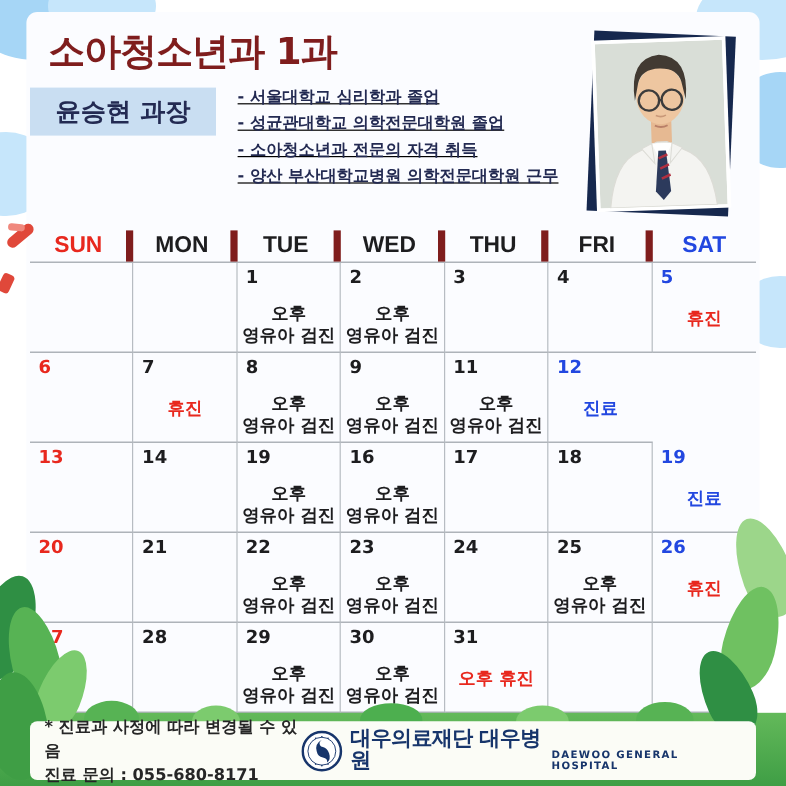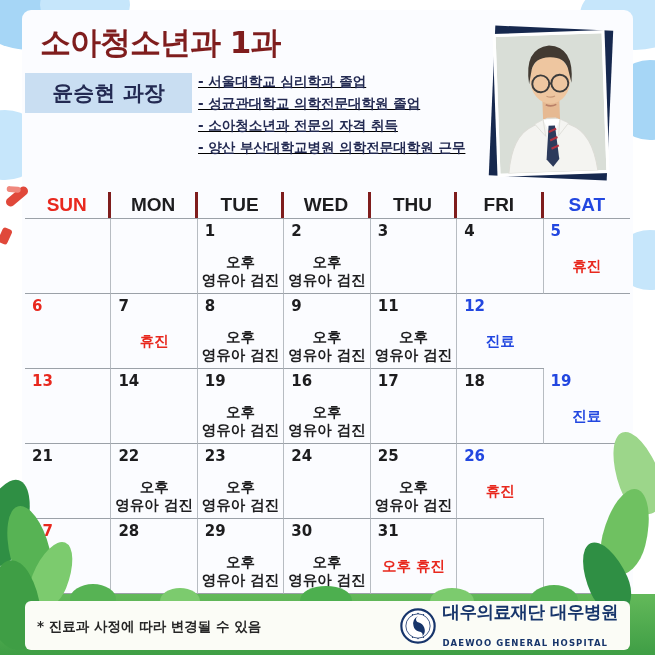--- a/index.html
+++ b/index.html
@@ -13,48 +13,48 @@
   .cloud.light{background:#c6e6fb;}
   .deco-dragonfly{position:absolute;left:4px;top:192px;width:26px;height:9px;background:#e0483a;border-radius:6px;transform:rotate(-40deg);z-index:2;}
   .deco-dragonfly:after{content:"";position:absolute;left:8px;top:-6px;width:14px;height:6px;background:#f0887d;border-radius:6px;transform:rotate(45deg);}
   .deco-red-dot{position:absolute;left:0px;top:228px;width:10px;height:16px;background:#e0483a;border-radius:3px;transform:rotate(25deg);z-index:2;}
   .green-band{position:absolute;left:0;top:594px;width:655px;height:61px;background:linear-gradient(180deg,#63b95a,#3f9e45);z-index:3;}
   .leaf{position:absolute;border-radius:50% 50% 50% 50%/60% 60% 40% 40%;z-index:3;}
   .bump{position:absolute;border-radius:50%;z-index:3;}
   
   .card{position:absolute;left:22px;top:10px;width:611px;height:587px;background:#fbfcff;border-radius:9px;z-index:1;}
   .page-title{position:absolute;left:18px;top:12px;font-size:31px;font-weight:800;color:#7f1d1d;letter-spacing:-1px;}
-  .name-box{position:absolute;left:3px;top:63px;width:167px;height:40px;background:#c9def2;display:flex;align-items:center;justify-content:center;font-size:21px;font-weight:800;color:#232a52;}
+  .name-box{position:absolute;left:3px;top:63px;width:155px;height:40px;background:#c9def2;display:flex;align-items:center;justify-content:center;font-size:21px;font-weight:800;color:#232a52;}
   .creds{position:absolute;left:176px;top:60px;text-decoration:underline;}
   .cred-line{font-size:13.5px;font-weight:700;color:#232a52;line-height:22px;white-space:nowrap;}
   
   .photo-wrap{position:absolute;left:468px;top:18px;width:122px;height:154px;z-index:2;}
   .photo-frame{position:absolute;left:2px;top:0px;width:118px;height:150px;background:#16284e;transform:rotate(2.5deg);}
   .photo{position:absolute;left:5px;top:4px;width:112px;height:143px;background:#ffffff;transform:rotate(-2deg);padding:3px;box-sizing:border-box;}
   .photo svg{width:100%;height:100%;display:block;}
   
   .calendar{position:absolute;left:3px;top:182px;width:605px;z-index:1;}
   .cal-head-row{display:grid;grid-template-columns:repeat(7,1fr);border-bottom:1.5px solid #9ba1a8;}
-  .cal-head{height:26px;display:flex;align-items:center;justify-content:center;font-size:19px;font-weight:700;letter-spacing:0px;border-right:3px solid #7f1d1d;font-family:"Liberation Sans","DejaVu Sans",sans-serif;}
+  .cal-head{height:26px;display:flex;align-items:center;justify-content:center;font-size:19px;font-weight:700;letter-spacing:0px;border-right:6px solid #7f1d1d;font-family:"Liberation Sans","DejaVu Sans",sans-serif;}
   .cal-head:last-child{border-right:none;}
   .cal-row{display:grid;grid-template-columns:repeat(7,1fr);}
   .cal-cell{position:relative;height:74px;border-right:1px solid #b7bcc2;border-bottom:1px solid #9ba1a8;background:transparent;}
   .cal-cell:last-child{border-right:none;}
   .num{position:absolute;left:7px;top:3px;font-size:15px;font-weight:700;}
   .note{position:absolute;left:0;bottom:4px;width:100%;text-align:center;font-size:14.5px;font-weight:700;line-height:18px;}
   .note.single{bottom:18px;}
   .c-red{color:#e8281e;}
   .c-blue{color:#2247e0;}
   .c-black{color:#1d1d1f;}
   
   .footer-bar{position:absolute;left:25px;top:601px;width:605px;height:49px;background:#fbfcf6;border-radius:6px;z-index:4;display:flex;align-items:center;justify-content:space-between;padding:15px 12px;box-sizing:border-box;}
   .footer-note-line{font-size:13.5px;font-weight:700;color:#262626;line-height:20px;}
   .footer-brand{display:flex;align-items:center;gap:6px;}
   .logo-emblem{width:36px;height:36px;}
-  .brand-text{display:flex;flex-direction:column;line-height:1;}
+  .brand-text{display:flex;flex-direction:row;line-height:1;}
   .brand-kr{font-size:17.5px;font-weight:800;color:#17356b;letter-spacing:-0.5px;}
   .brand-en{font-size:8.5px;font-weight:700;color:#17356b;letter-spacing:1.1px;margin-top:18px;}
 </style>
 </head>
 <body>
 
 <div class="cloud" style="left:-30px;top:-40px;width:120px;height:90px;"></div>
 <div class="cloud light" style="left:40px;top:-25px;width:90px;height:60px;"></div>
 <div class="cloud light" style="left:580px;top:-20px;width:110px;height:70px;"></div>
 <div class="cloud" style="left:610px;top:60px;width:80px;height:80px;"></div>
@@ -204,20 +204,23 @@
           </div>
           <div class="cal-cell">
             <div class="num c-blue">19</div>
             <div class="note c-blue single">
               <div>진료</div>
             </div>
           </div>
         </div>
         <div class="cal-row">
           <div class="cal-cell">
+            <div class="num c-red">20</div>
+          </div>
+          <div class="cal-cell">
             <div class="num c-black">21</div>
           </div>
           <div class="cal-cell">
             <div class="num c-black">22</div>
             <div class="note c-black">
               <div>오후</div>
               <div>영유아 검진</div>
             </div>
           </div>
           <div class="cal-cell">
@@ -288,20 +291,21 @@
 <div class="leaf" style="left:586px;top:540px;width:40px;height:76px;background:#2f8f44;transform:rotate(-24deg);"></div>
 <div class="bump" style="left:70px;top:584px;width:46px;height:30px;background:#57b354;"></div>
 <div class="bump" style="left:160px;top:588px;width:40px;height:26px;background:#7ccb6e;"></div>
 <div class="bump" style="left:300px;top:586px;width:52px;height:28px;background:#4daf4f;"></div>
 <div class="bump" style="left:430px;top:588px;width:44px;height:26px;background:#7ccb6e;"></div>
 <div class="bump" style="left:530px;top:585px;width:48px;height:30px;background:#57b354;"></div>
 
 <div class="footer-bar">
   <div>
     <div class="footer-note-line">* 진료과 사정에 따라 변경될 수 있음</div>
+    <div class="footer-note-line">진료 문의 : 055-680-8171</div>
   </div>
   <div class="footer-brand">
     <svg class="logo-emblem" viewBox="0 0 40 40">
       <circle cx="20" cy="20" r="18.5" fill="#ffffff" stroke="#17356b" stroke-width="2.4"></circle>
       <circle cx="20" cy="20" r="13.5" fill="none" stroke="#17356b" stroke-width="0.9"></circle>
       <path d="M20,9 Q13,13 15,20 Q16,25 21,26 Q26,27 25,31 Q29,28 27,22 Q25,17 21,16 Q17,15 18,11 Z" fill="#17356b"></path>
       <circle cx="20" cy="6" r="0.8" fill="#17356b"></circle>
         <circle cx="26" cy="7.5" r="0.8" fill="#17356b"></circle>
       <circle cx="14" cy="7.5" r="0.8" fill="#17356b"></circle>
         <circle cx="20" cy="34" r="0.8" fill="#17356b"></circle>

